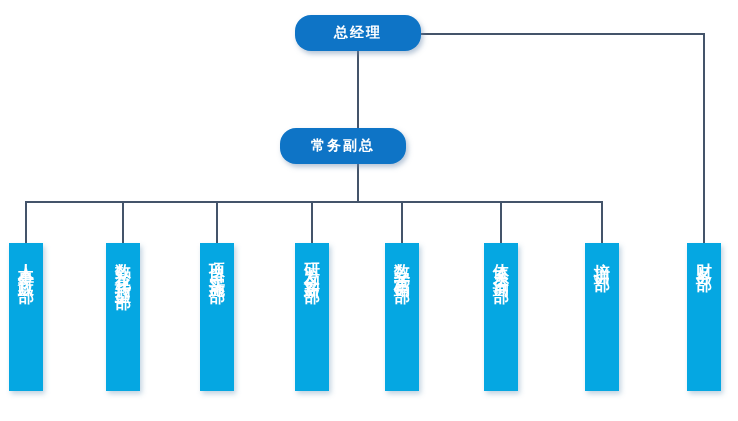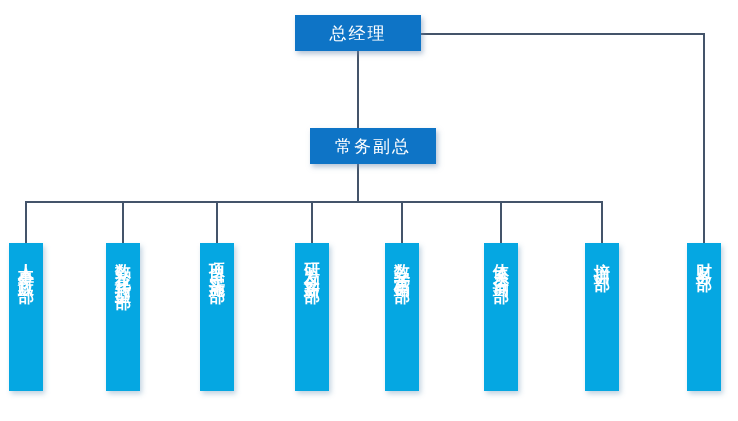--- a/index.html
+++ b/index.html
@@ -47,27 +47,28 @@
   
   .exec-node {
     position: absolute;
     width: 126px;
     height: 36px;
     background: var(--executive-box);
     color: var(--text);
     display: flex;
     align-items: center;
     justify-content: center;
-    font-size: 17px;
-    font-weight: normal;
+    font-size: 14px;
+    font-weight: bold;
     letter-spacing: 2px;
     box-shadow: 2px 3px 5px rgba(110, 140, 175, 0.5);
+    border-radius: 16px;
   }
   .node-root   { left: 295px; top: 15px; }
-  .node-deputy { left: 310px; top: 128px; }
+  .node-deputy { left: 280px; top: 128px; }
 
   .dept-node {
     position: absolute;
     top: 243px;
     width: 34px;
     height: 148px;
     background: var(--department-box);
     display: flex;
     justify-content: center;
     align-items: flex-start;

